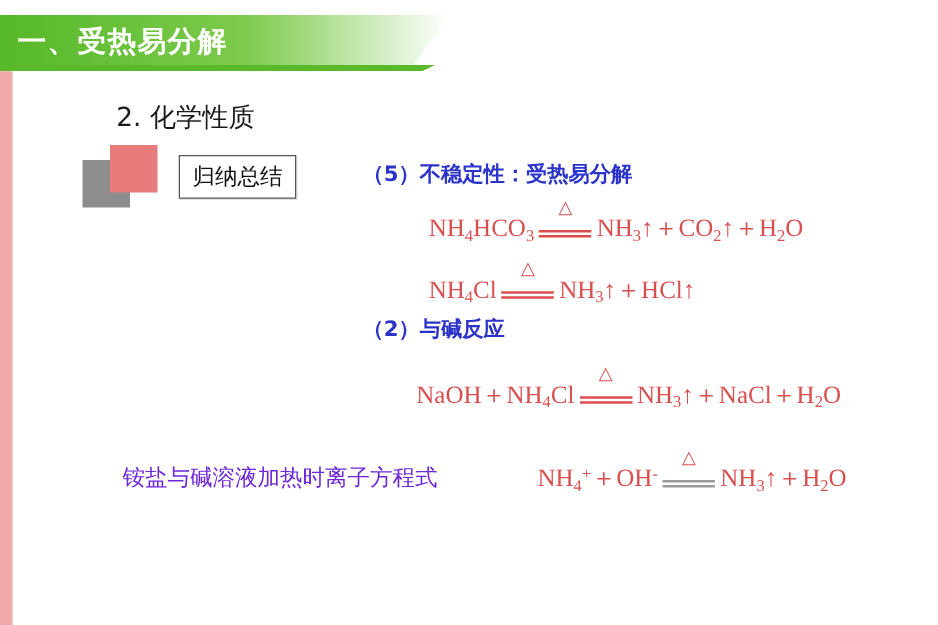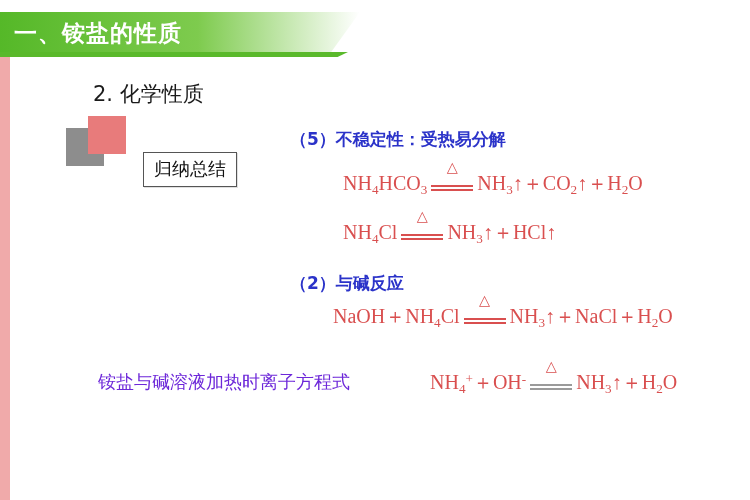--- a/index.html
+++ b/index.html
@@ -90,33 +90,32 @@
     left: 143px;
     top: 124px;
     padding: 4px 10px 5px 10px;
     border: 1px solid #555555;
     background: #ffffff;
     font-size: 18px;
     color: #111111;
     font-family: "DejaVu Sans", sans-serif;
     white-space: nowrap;
     box-shadow: 1px 1px 0 rgba(0,0,0,0.12);
-    margin-top: 28px;
   }
   
   .point {
     position: absolute;
     font-size: 17px;
     color: #2b33c9;
     font-weight: bold;
     font-family: "DejaVu Sans", sans-serif;
     white-space: nowrap;
   }
   .point-1 { left: 290px; top: 128px; }
-  .point-2 { left: 290px; top: 272px; text-align: right; }
+  .point-2 { left: 290px; top: 252px; text-align: right; }
   
   .eq {
     position: absolute;
     color: #d94f4f;
     font-family: "Liberation Serif", serif;
     font-size: 20px;
     white-space: nowrap;
     line-height: 1;
   }
   .eq sub {
@@ -181,21 +180,21 @@
 </head>
 <body>
 
 <div class="slide">
 
   <div class="left-stripe"></div>
 
   <div class="title-wrap">
     <div class="title-bg"></div>
     <div class="title-underline"></div>
-    <div class="title-text">一、铵盐的性质</div>
+    <div class="title-text">一、受热易分解</div>
   </div>
 
   <div class="subheading">2. 化学性质</div>
 
   <div class="deco-sq-gray"></div>
   <div class="deco-sq-red"></div>
 
   <div class="label-box">归纳总结</div>
 
   <div class="point point-1">（5）不稳定性：受热易分解</div>

